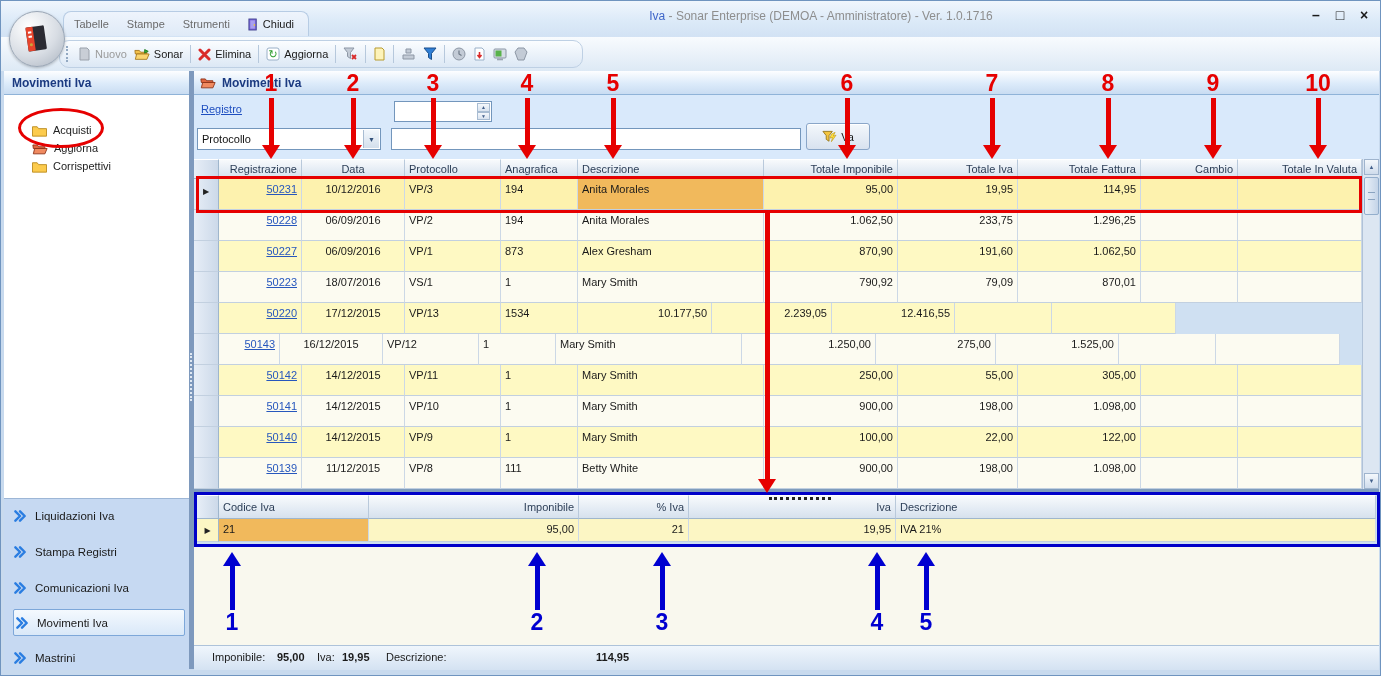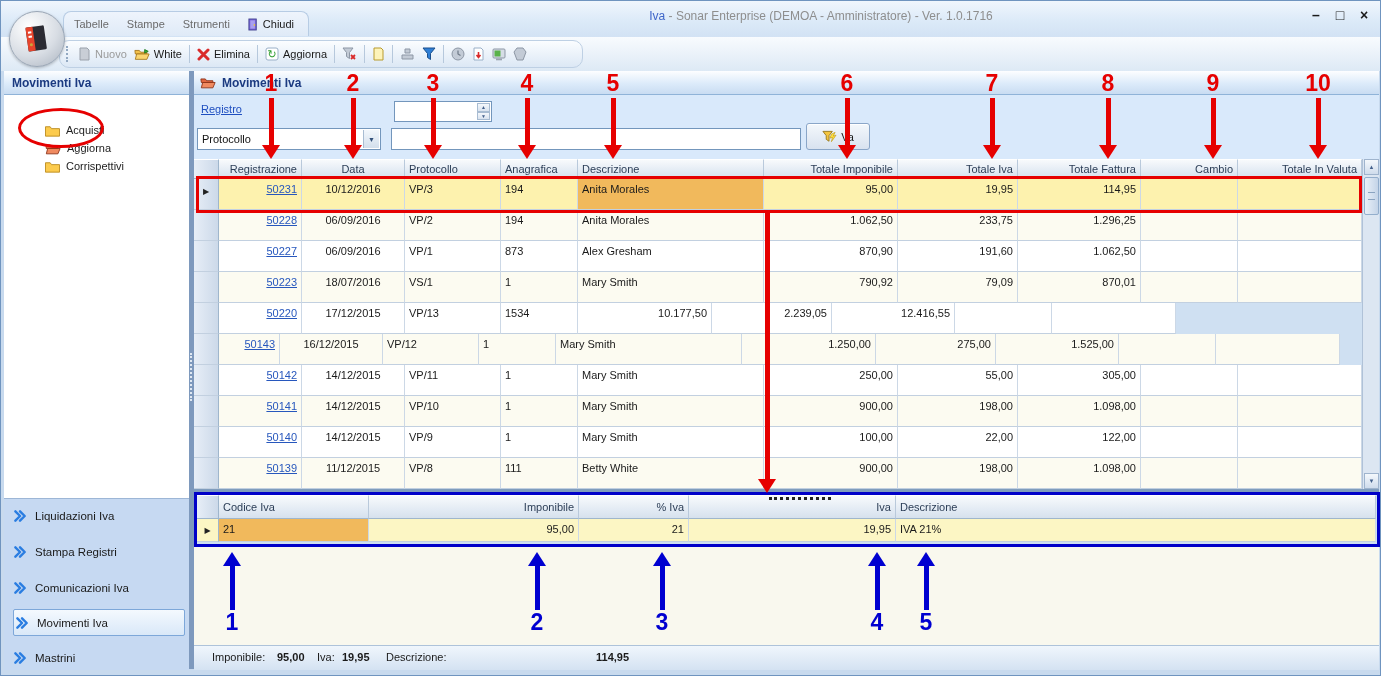--- a/index.html
+++ b/index.html
@@ -33,21 +33,21 @@
   .frame-bottom{left:0;top:668px;width:1381px;height:8px;background:#c8daee;}
   .v-divider{left:188px;top:70px;width:5px;height:598px;background:#7e99bd;}
   .v-divider-grip{left:189px;top:352px;width:2px;height:48px;border-left:2px dotted #dfe8f2;}
   
   .panel-header{height:24px;background:linear-gradient(#fdfeff,#dcebfa 55%,#c9dcf2);
       border-bottom:1px solid #8fb3d8;color:#1b3a80;font-weight:bold;font-size:12px;
       display:flex;align-items:center;box-sizing:border-box;}
   
   .sb-header{left:3px;top:70px;width:185px;padding-left:8px;}
   .sb-tree{left:3px;top:94px;width:185px;height:403px;background:#ffffff;}
-  .tree-item{position:absolute;left:41px;display:flex;align-items:center;gap:6px;font-size:11px;color:#222;height:18px;text-align:center;}
+  .tree-item{position:absolute;left:28px;display:flex;align-items:center;gap:6px;font-size:11px;color:#222;height:18px;text-align:center;}
   .red-ellipse{left:17px;top:107px;width:80px;height:34px;border:3px solid #e60000;border-radius:50%;z-index:30;}
   .sb-nav{left:3px;top:497px;width:185px;height:171px;background:#c6d9f2;border-top:1px solid #9db6d6;}
   .nav-item{position:absolute;left:10px;display:flex;align-items:center;gap:8px;font-size:11.5px;color:#1a1a1a;height:22px;}
   .nav-item.selected{left:9px;width:172px;background:linear-gradient(#f4f9fe,#d9e8f8);
       border:1px solid #7da7d9;border-radius:2px;box-sizing:border-box;padding-left:2px;}
   
   .main-header{left:193px;top:70px;width:1185px;padding-left:6px;gap:6px;}
   .filter-panel{left:193px;top:94px;width:1185px;height:64px;background:#d9e9fb;}
   .registro-link{left:200px;top:102px;font-size:11px;color:#1f4fc0;text-decoration:underline;}
   .spinner{left:393px;top:100px;width:98px;height:21px;background:#fff;border:1px solid #7396bc;box-sizing:border-box;}
@@ -65,21 +65,21 @@
   
   #main-grid{left:193px;top:158px;width:1168px;}
   .grow,.ghead{display:flex;}
   .gcell{box-sizing:border-box;padding:2px 4px 0 4px;font-size:11px;overflow:hidden;white-space:nowrap;}
   .hcell{height:20px;background:linear-gradient(#f8fafc,#e3ebf4 60%,#d6e1ed);
       border-right:1px solid #b9c9db;border-bottom:1px solid #9fb6cc;border-top:1px solid #fff;
       color:#2c3e57;padding-top:3px;}
   .bcell{height:31px;border-right:1px solid #ccd8e6;border-bottom:1px solid #c2d0e0;padding-top:4px;color:#1a1a1a;}
   .ind{background:linear-gradient(90deg,#e7eef7,#ccd9e9);border-right:1px solid #9fb6cc;color:#222;font-size:8px;padding-top:8px;text-align:center;}
   .a-r{text-align:right;} .a-c{text-align:center;} .a-l{text-align:left;}
-  .row-even .bcell{background:#fcfbf1;} .row-odd .bcell{background:#ffffff;}
+  .row-even .bcell{background:#fcfbf1;} .row-odd .bcell{background:#fef9c3;}
   .row-sel .bcell{background:#fdf2ae;}
   .row-even .ind,.row-odd .ind,.row-sel .ind{background:linear-gradient(90deg,#e7eef7,#ccd9e9);}
   .active-cell{background:#f1b95c !important;}
   .link{color:#2757bd;text-decoration:underline;}
   
   .vscroll{left:1361px;top:158px;width:17px;height:330px;background:#dce6f2;border-left:1px solid #b0c2d8;box-sizing:border-box;}
   .vs-btn{position:absolute;left:1px;width:15px;height:16px;background:linear-gradient(#f4f8fc,#cfdcec);
       border:1px solid #9fb4cd;box-sizing:border-box;font-size:6px;color:#44618c;display:flex;align-items:center;justify-content:center;}
   .vs-thumb{position:absolute;left:1px;top:18px;width:15px;height:38px;background:linear-gradient(90deg,#e9f0f8,#c4d4e8);
       border:1px solid #93aecc;border-radius:2px;box-sizing:border-box;}
@@ -168,21 +168,21 @@
       <span>Nuovo</span>
     </span>
     <span class="tb-btn">
       <span class="icon">
         <svg width="16" height="14" viewBox="0 0 18 14">
             <path d="M1 3 h5 l1.5 2 h7 v2 h-13 z" fill="#f3c14b" stroke="#a8791c"></path>
             <path d="M3 7 h14 l-2.5 6 h-13 z" fill="#fbd671" stroke="#a8791c"></path>
             <path d="M12 2 l4 2 -4 2 z" fill="#3fae3f" stroke="#1d7a1d"></path>
           </svg>
       </span>
-      <span>White</span>
+      <span>Sonar</span>
     </span>
     <span class="tb-sep"></span>
     <span class="tb-btn">
       <span class="icon">
         <svg width="13" height="13" viewBox="0 0 13 13">
             <path d="M2 2 L11 11 M11 2 L2 11" stroke="#d92b2b" stroke-width="3" stroke-linecap="round"></path>
           </svg>
       </span>
       <span>Elimina</span>
     </span>

